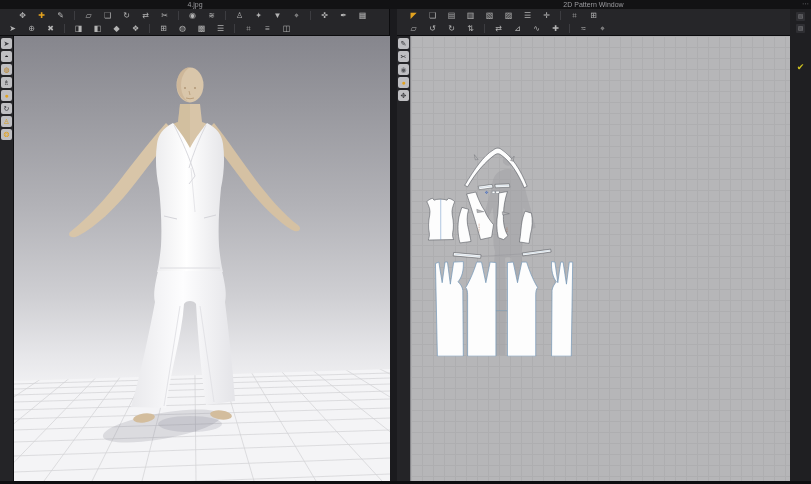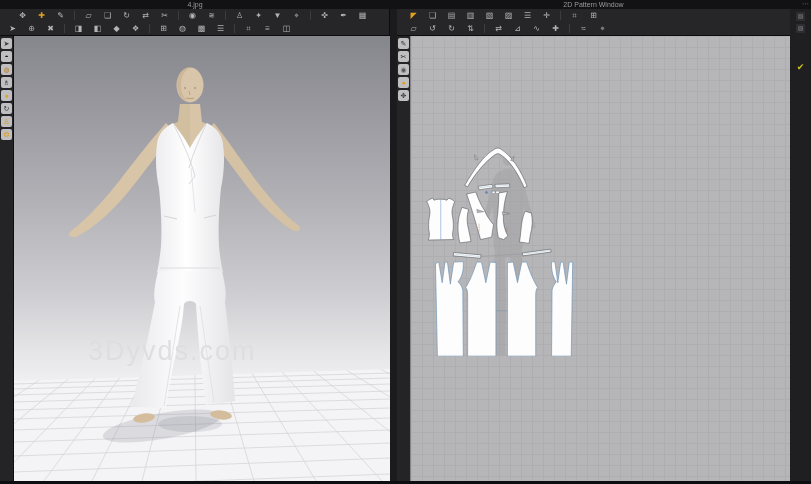--- a/index.html
+++ b/index.html
@@ -240,21 +240,20 @@
         <path d="M146,232 L206,232" stroke="#dcdce0" stroke-width="1" fill="none"></path>
 
         <path d="M144,235 L208,235 C211,248 213,258 211,266 C215,298 219,336 221,365 L192,369 C187,336 184,300 182,268 C180,264 172,264 170,268 C168,300 156,336 152,372 L117,371 C126,340 135,298 141,266 C139,258 141,248 144,235 Z" fill="url(#pantGrad)"></path>
         <path d="M166,270 L150,370" stroke="#e3e3e7" stroke-width="1" fill="none"></path>
         <path d="M186,270 L200,366" stroke="#e3e3e7" stroke-width="1" fill="none"></path>
 
         <ellipse cx="130" cy="382" rx="11" ry="4.5" fill="#d3bd9d" transform="rotate(-8 130 382)"></ellipse>
         <ellipse cx="207" cy="379" rx="11" ry="4.5" fill="#d3bd9d" transform="rotate(6 207 379)"></ellipse>
       </g>
     </svg>
-    <div class="watermark">3Dyvds.com</div>
   </div>
 
   <div class="divider-v"></div>
 
   <div class="panel2d">
     <div class="rail2d rail" style="top:0">
         <span class="ricon" style="color: rgb(44, 44, 48);">✎</span>
         <span class="ricon" style="color: rgb(32, 32, 35);">✂</span>
         <span class="ricon" style="color: rgb(87, 88, 92);">◉</span>
         <span class="ricon" style="color: rgb(226, 162, 31);">●</span>

